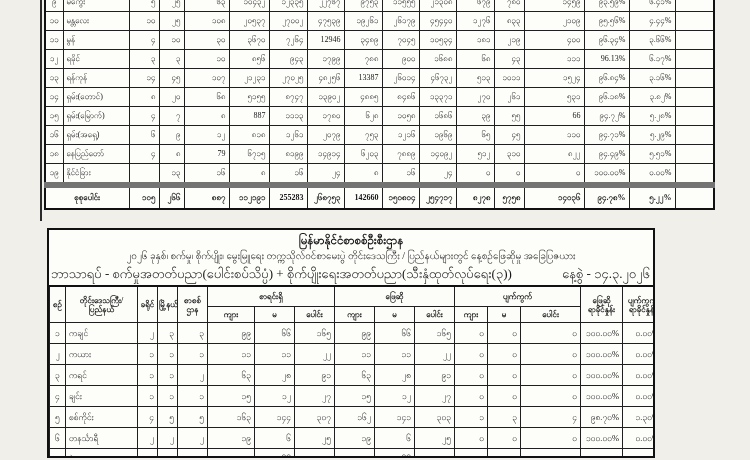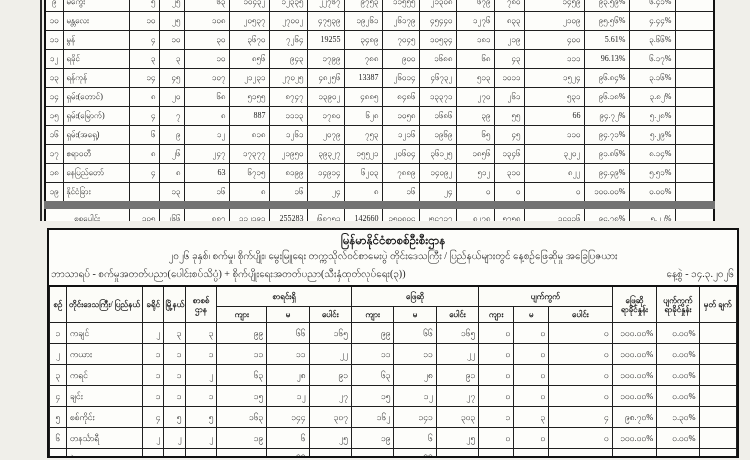--- a/index.html
+++ b/index.html
@@ -11,30 +11,30 @@
   .grid{border-collapse:collapse;table-layout:fixed;background:#fdfdfa;}
   .grid td,.grid th{border:1px solid #1f1f1f;overflow:hidden;vertical-align:middle;}
   .grid td{white-space:nowrap;}
   
   .upper-wrap{
     position:absolute;left:40px;top:0;width:678px;height:221px;
     overflow:hidden;border-left:2px solid #2a2a2a;padding-left:2px;
   }
   table.upper{width:671px;border:2px solid #111;margin-top:-9px;}
   .upper td{font-size:8px;height:18px;padding:0 3px;line-height:10px;}
-  .upper tr.total-row td{font-weight:normal;height:20px;border-top:8px solid #737373;}
+  .upper tr.total-row td{font-weight:bold;height:20px;border-top:6px solid #737373;}
   
   .lower-box{
-    position:absolute;left:47px;top:228px;width:692px;height:230px;
+    position:absolute;left:47px;top:228px;width:608px;height:230px;
     border:2px solid #111;background:#fdfdfa;overflow:hidden;box-sizing:border-box;
   }
   .title-org{text-align:center;font-size:11.5px;line-height:15px;margin-top:3px;font-weight:bold;}
   .title-report{text-align:center;font-size:10px;line-height:16px;}
   .subject-row{display:flex;justify-content:space-between;align-items:flex-end;
-    font-size:10px;line-height:14px;padding:3px 3px 4px 2px;}
+    font-size:13px;line-height:14px;padding:3px 3px 4px 2px;}
   table.lower{width:100%;border-top:2px solid #111;}
   .lower th{font-size:8px;font-weight:bold;text-align:center;padding:0 1px;
     white-space:normal;line-height:9px;background:#fcfcf8;}
   .lower thead tr:first-child th{height:19px;}
   .lower thead tr:last-child th{height:15px;}
   .lower td{font-size:8.5px;height:20px;padding:0 3px;line-height:11px;}
   
   .grid td.seq{text-align:center;padding:0 1px;}
   .grid td.name{text-align:left;}
   .grid td.num{text-align:right;}
@@ -104,28 +104,28 @@
           <td class="num"></td>
         </tr>
         <tr>
           <td class="seq">၁၁</td>
           <td class="name">မွန်</td>
           <td class="num">၄</td>
           <td class="num">၁၀</td>
           <td class="num">၃၀</td>
           <td class="num">၃၆၇၀</td>
           <td class="num">၇၂၆၄</td>
-          <td class="num">19255</td>
+          <td class="num">12946</td>
           <td class="num">၃၄၈၉</td>
           <td class="num">၇၀၄၅</td>
           <td class="num">၁၀၅၃၄</td>
           <td class="num">၁၈၁</td>
           <td class="num">၂၁၉</td>
           <td class="num">၄၀၀</td>
-          <td class="num">5.61%</td>
+          <td class="num">၉၆.၃၄%</td>
           <td class="num">၃.၆၆%</td>
           <td class="num"></td>
         </tr>
         <tr>
           <td class="seq">၁၂</td>
           <td class="name">ရခိုင်</td>
           <td class="num">၃</td>
           <td class="num">၃</td>
           <td class="num">၁၀</td>
           <td class="num">၈၅၆</td>
@@ -211,44 +211,25 @@
           <td class="num">၁၂၁၆</td>
           <td class="num">၁၉၆၉</td>
           <td class="num">၆၅</td>
           <td class="num">၄၅</td>
           <td class="num">၁၁၀</td>
           <td class="num">၉၄.၇၁%</td>
           <td class="num">၅.၂၉%</td>
           <td class="num"></td>
         </tr>
         <tr>
-          <td class="seq">၁၇</td>
-          <td class="name">ဧရာဝတီ</td>
-          <td class="num">၈</td>
-          <td class="num">၂၆</td>
-          <td class="num">၂၄၇</td>
-          <td class="num">၁၇၃၇၇</td>
-          <td class="num">၂၁၉၅၀</td>
-          <td class="num">၃၉၃၂၇</td>
-          <td class="num">၁၅၅၂၁</td>
-          <td class="num">၂၀၆၀၄</td>
-          <td class="num">၃၆၁၂၅</td>
-          <td class="num">၁၈၅၆</td>
-          <td class="num">၁၃၄၆</td>
-          <td class="num">၃၂၀၂</td>
-          <td class="num">၉၁.၈၆%</td>
-          <td class="num">၈.၁၄%</td>
-          <td class="num"></td>
-        </tr>
-        <tr>
           <td class="seq">၁၈</td>
           <td class="name">နေပြည်တော်</td>
           <td class="num">၄</td>
           <td class="num">၈</td>
-          <td class="num">63</td>
+          <td class="num">79</td>
           <td class="num">၆၇၁၅</td>
           <td class="num">၈၁၉၉</td>
           <td class="num">၁၄၉၁၄</td>
           <td class="num">၆၂၀၃</td>
           <td class="num">၇၈၈၉</td>
           <td class="num">၁၄၀၉၂</td>
           <td class="num">၅၁၂</td>
           <td class="num">၃၁၀</td>
           <td class="num">၈၂၂</td>
           <td class="num">၉၄.၄၉%</td>

